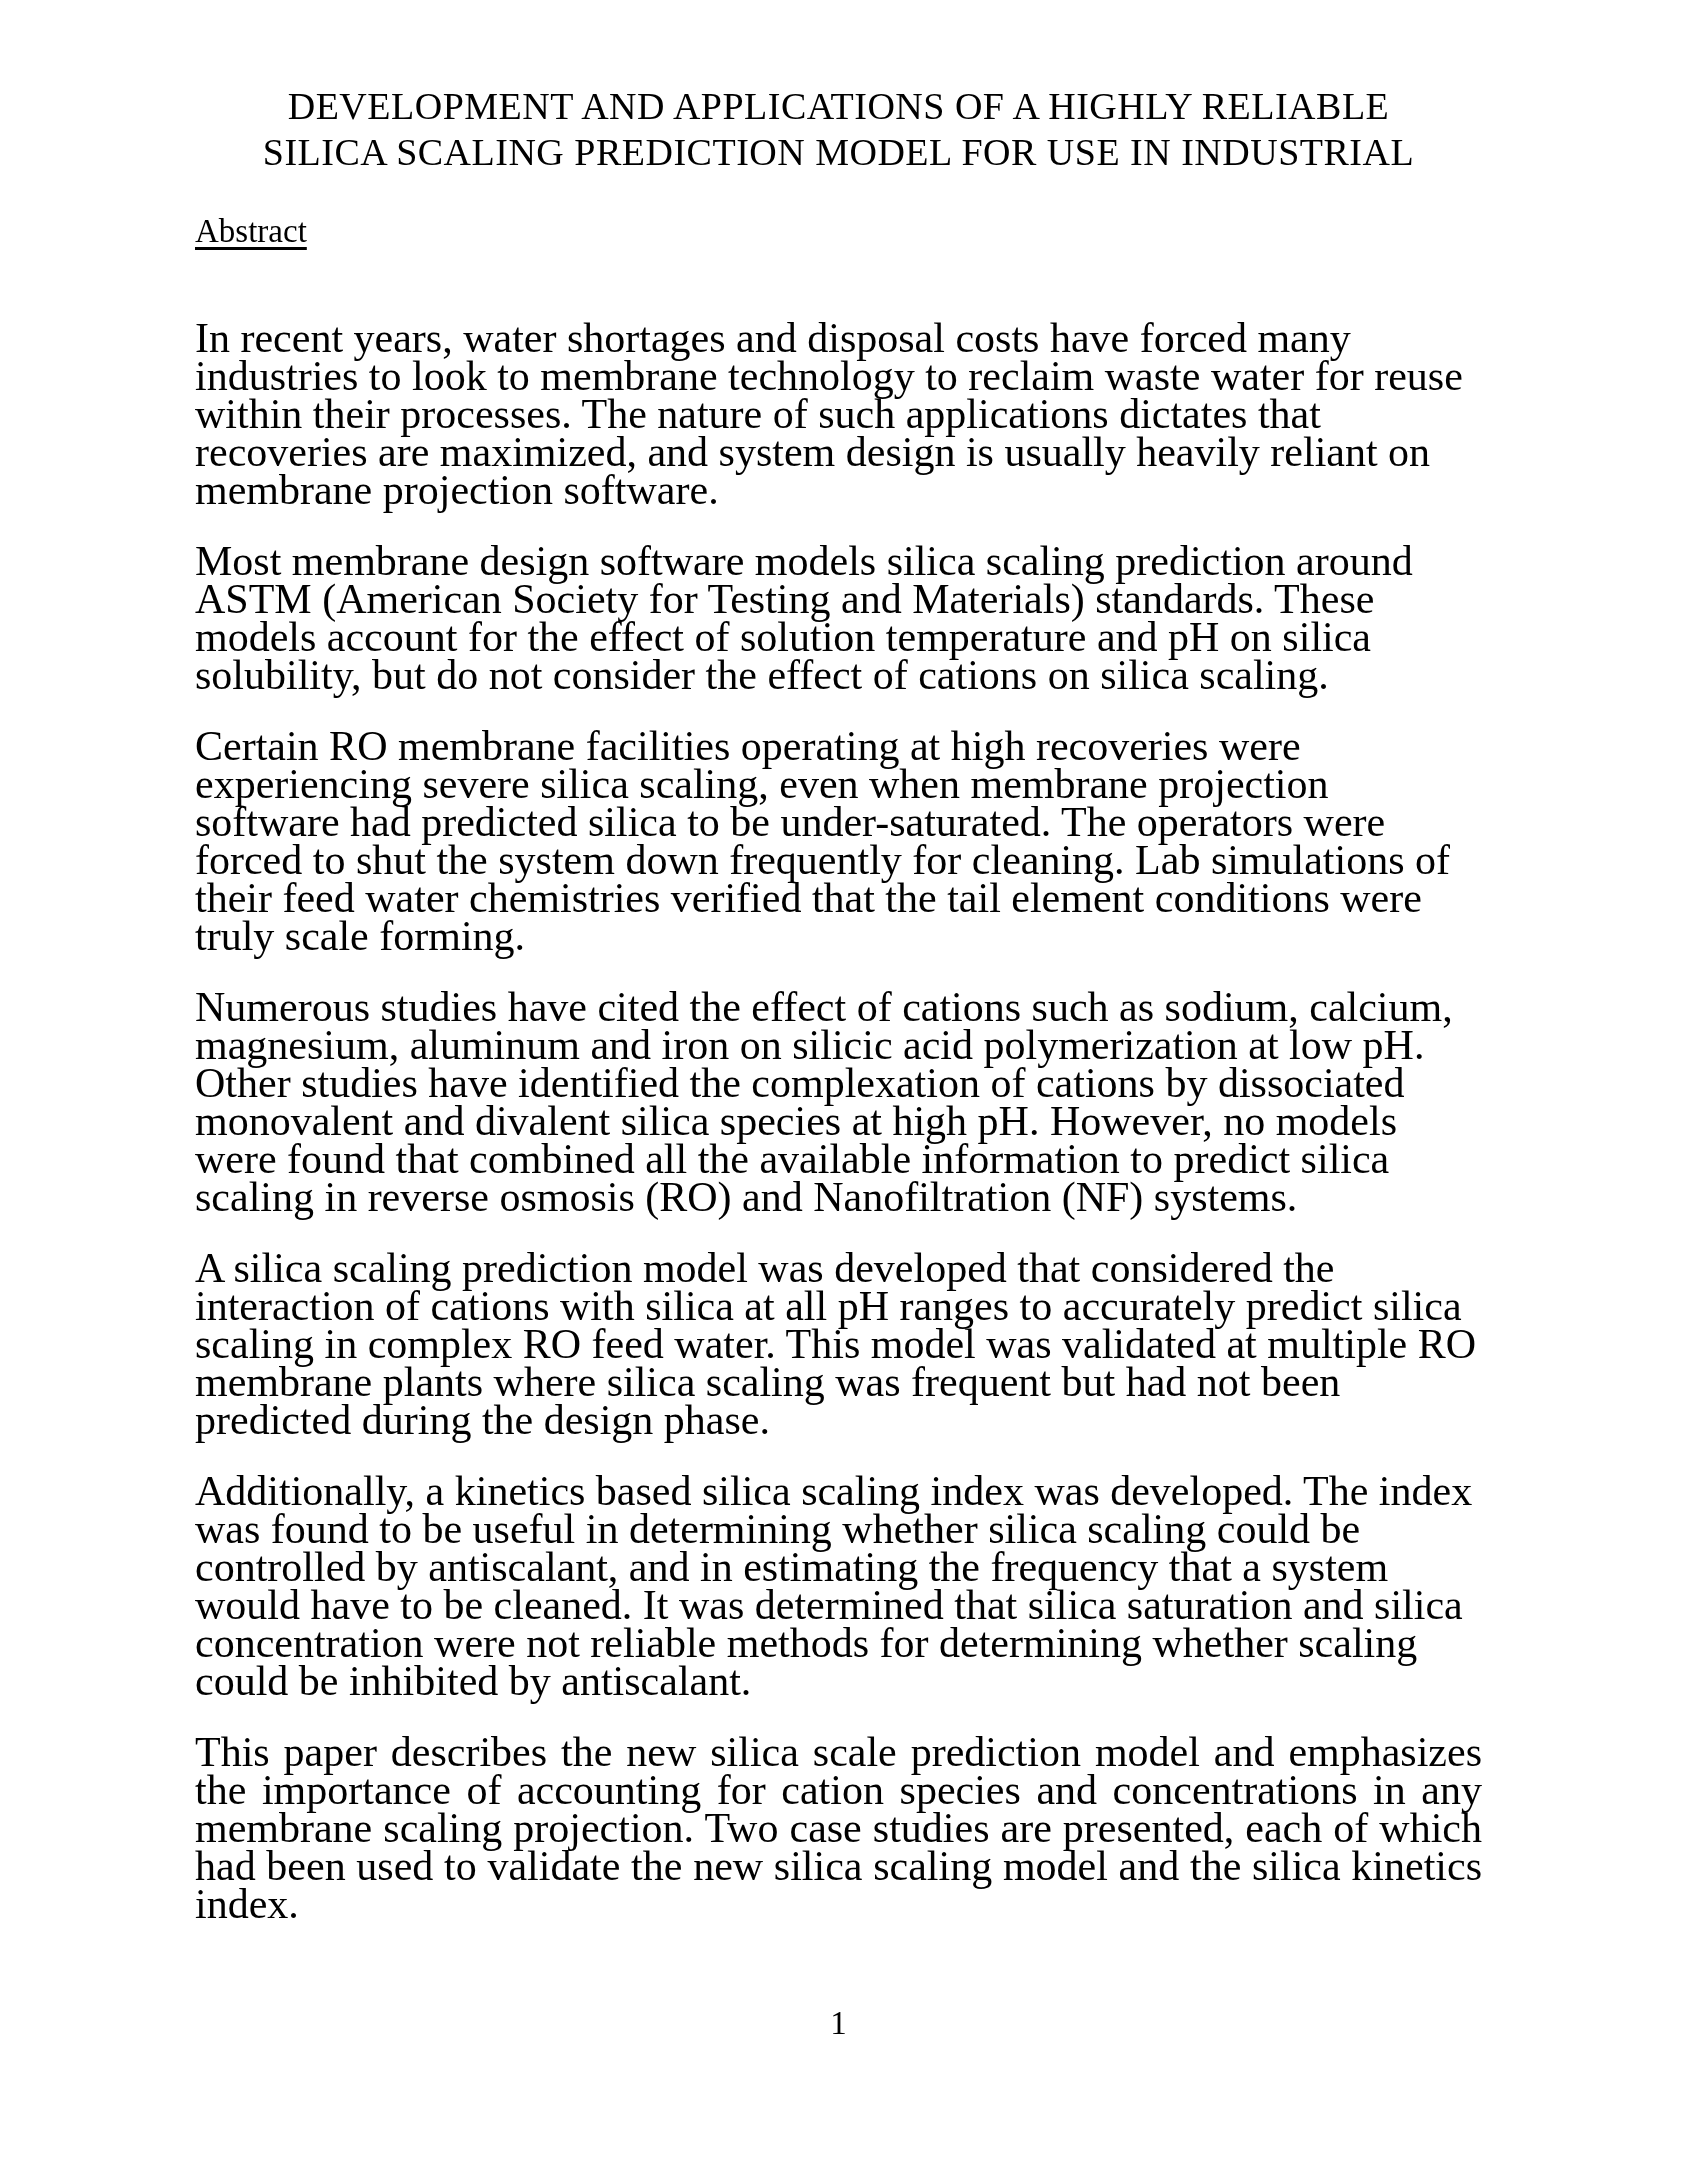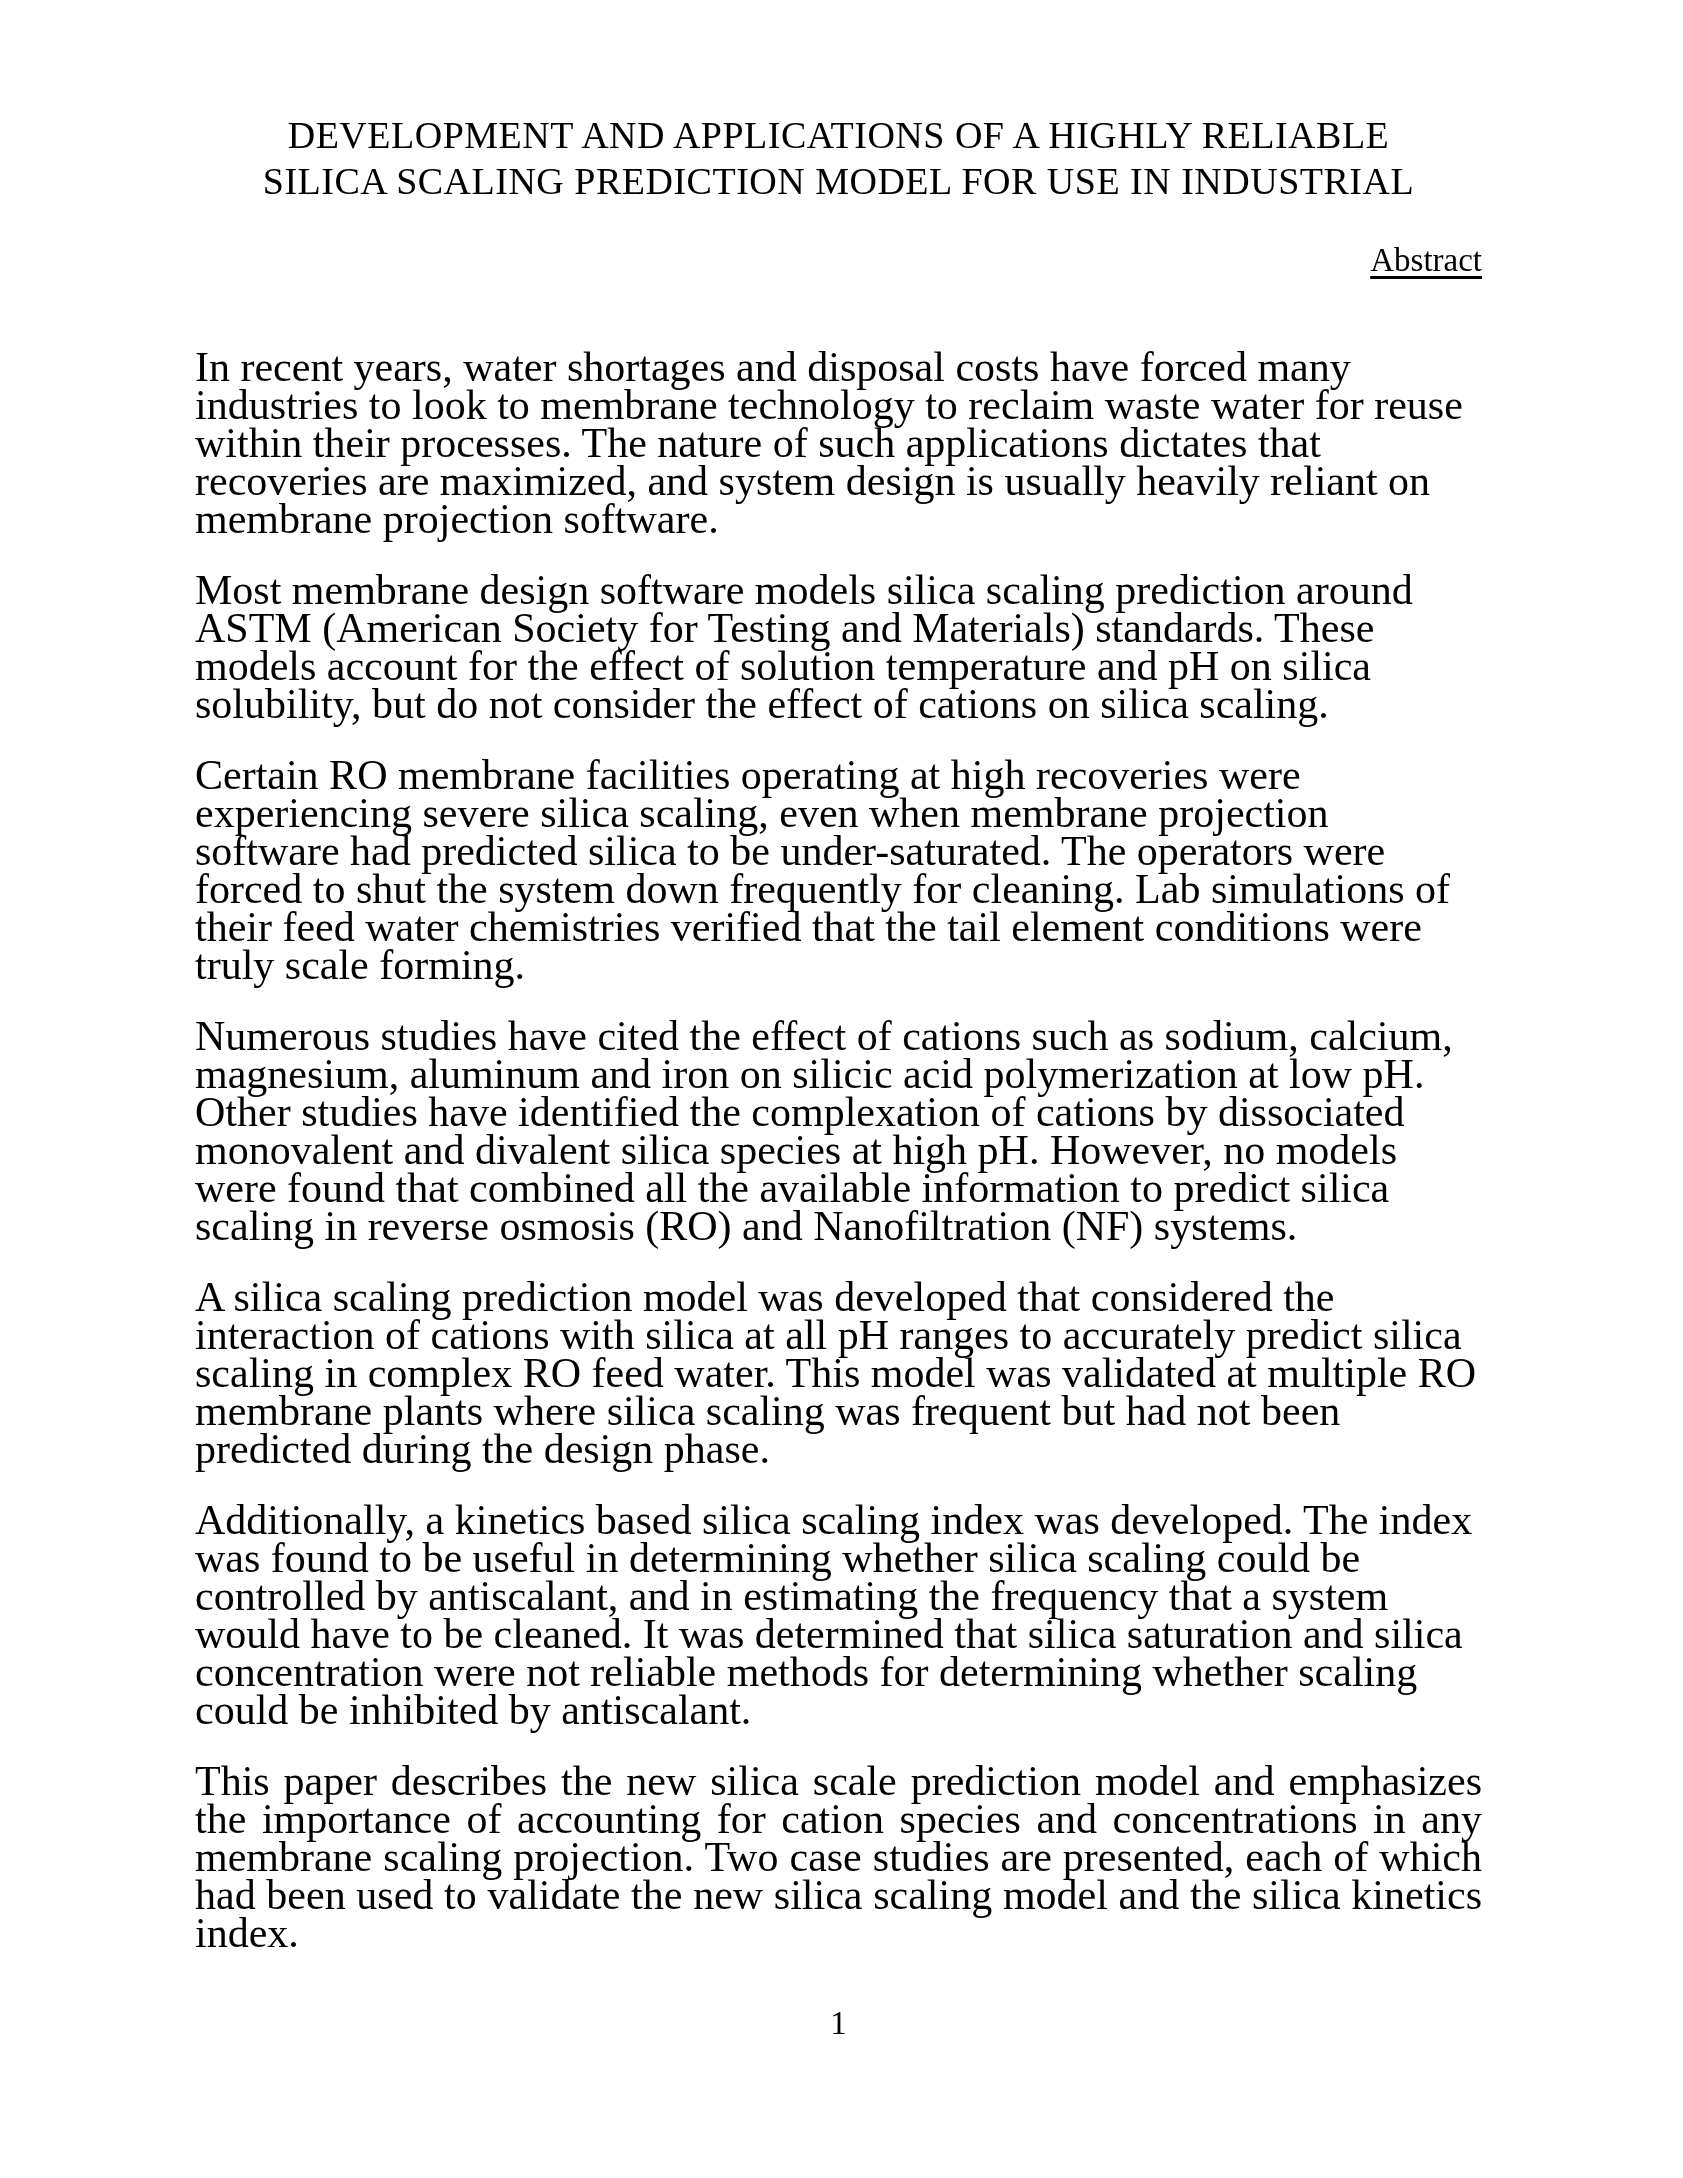--- a/index.html
+++ b/index.html
@@ -21,21 +21,21 @@
     height: 2178px;
     background: #ffffff;
     box-sizing: border-box;
     padding: 0 201px 0 195px;
   }
   .content {
     width: 1287px;
   }
   .title {
     margin: 0;
-    padding-top: 112px;
+    padding-top: 83px;
     font-size: 38px;
     font-weight: normal;
     line-height: 46px;
     text-align: center;
     letter-spacing: 0.5px;
   }
   .title-line { display: block; }
   .author-block {
     margin-top: 42px;
     text-align: center;
@@ -52,21 +52,21 @@
   .email-link {
     color: #0000ee;
     text-decoration: underline;
     cursor: pointer;
   }
   .abstract-heading {
     margin: 37px 0 12px 0;
     font-size: 33px;
     font-weight: normal;
     line-height: 38px;
-    text-align: right;
+    text-align: left;
     text-decoration: underline;
     text-decoration-thickness: 3px;
     text-underline-offset: 5px;
     font-family: Liberation Serif, serif;
   }
   .body-text {
     margin-top: 69px;
   }
   .par {
     margin: 0 0 33px 0;

